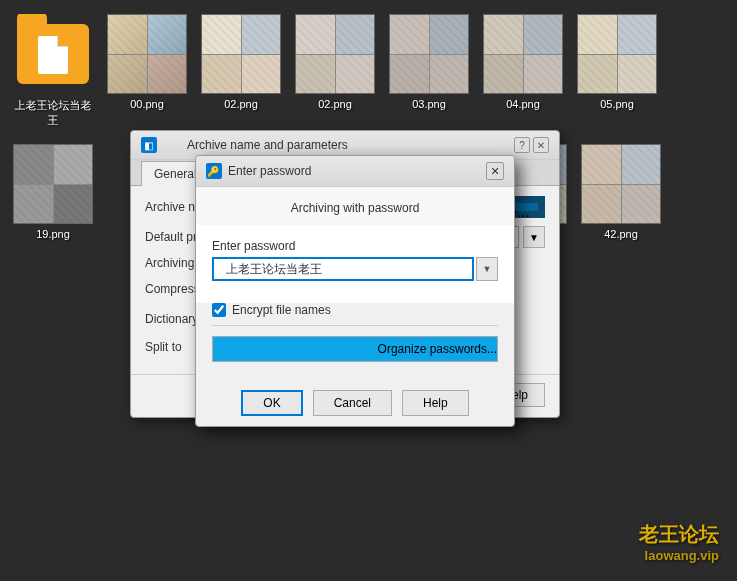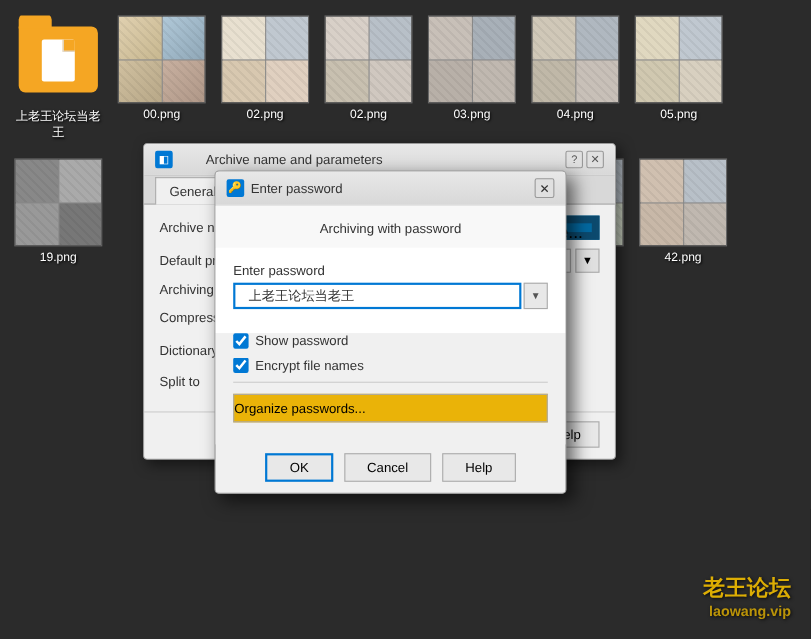--- a/index.html
+++ b/index.html
@@ -447,25 +447,25 @@
     }
     .pwd-checkbox-label {
       font-size: 12px;
       color: #333;
     }
 
     .pwd-organize-btn {
       width: 100%;
       height: 26px;
       border: 1px solid #aaa;
-      background: #eab308;
+      background: #0ea5e9;
       font-size: 12px;
       cursor: pointer;
       margin-bottom: 10px;
-      text-align: left;
+      text-align: right;
     }
 
     .pwd-action-row {
       display: flex;
       justify-content: center;
       gap: 10px;
       padding: 8px 0 10px;
     }
     .pwd-btn {
       height: 26px;
@@ -699,24 +699,20 @@
 
     <div class="pwd-body">
       <label class="pwd-label">Enter password</label>
       <div class="pwd-input-row">
         <input type="text" class="pwd-input" value="上老王论坛当老王" style="">
         <div class="pwd-dropdown-btn">▼</div>
       </div>
     </div>
 
     <div class="pwd-section-gray">
-      <div class="pwd-checkbox-row">
-        <input type="checkbox" class="pwd-checkbox" id="show-pwd" checked="" style="">
-        <label for="show-pwd" class="pwd-checkbox-label">Show password</label>
-      </div>
 
       <div class="pwd-checkbox-row">
         <input type="checkbox" class="pwd-checkbox" id="encrypt-fn" checked="" style="">
         <label for="encrypt-fn" class="pwd-checkbox-label">Encrypt file names</label>
       </div>
 
       <div class="section-divider"></div>
 
       <button class="pwd-organize-btn">Organize passwords...</button>
     </div>

